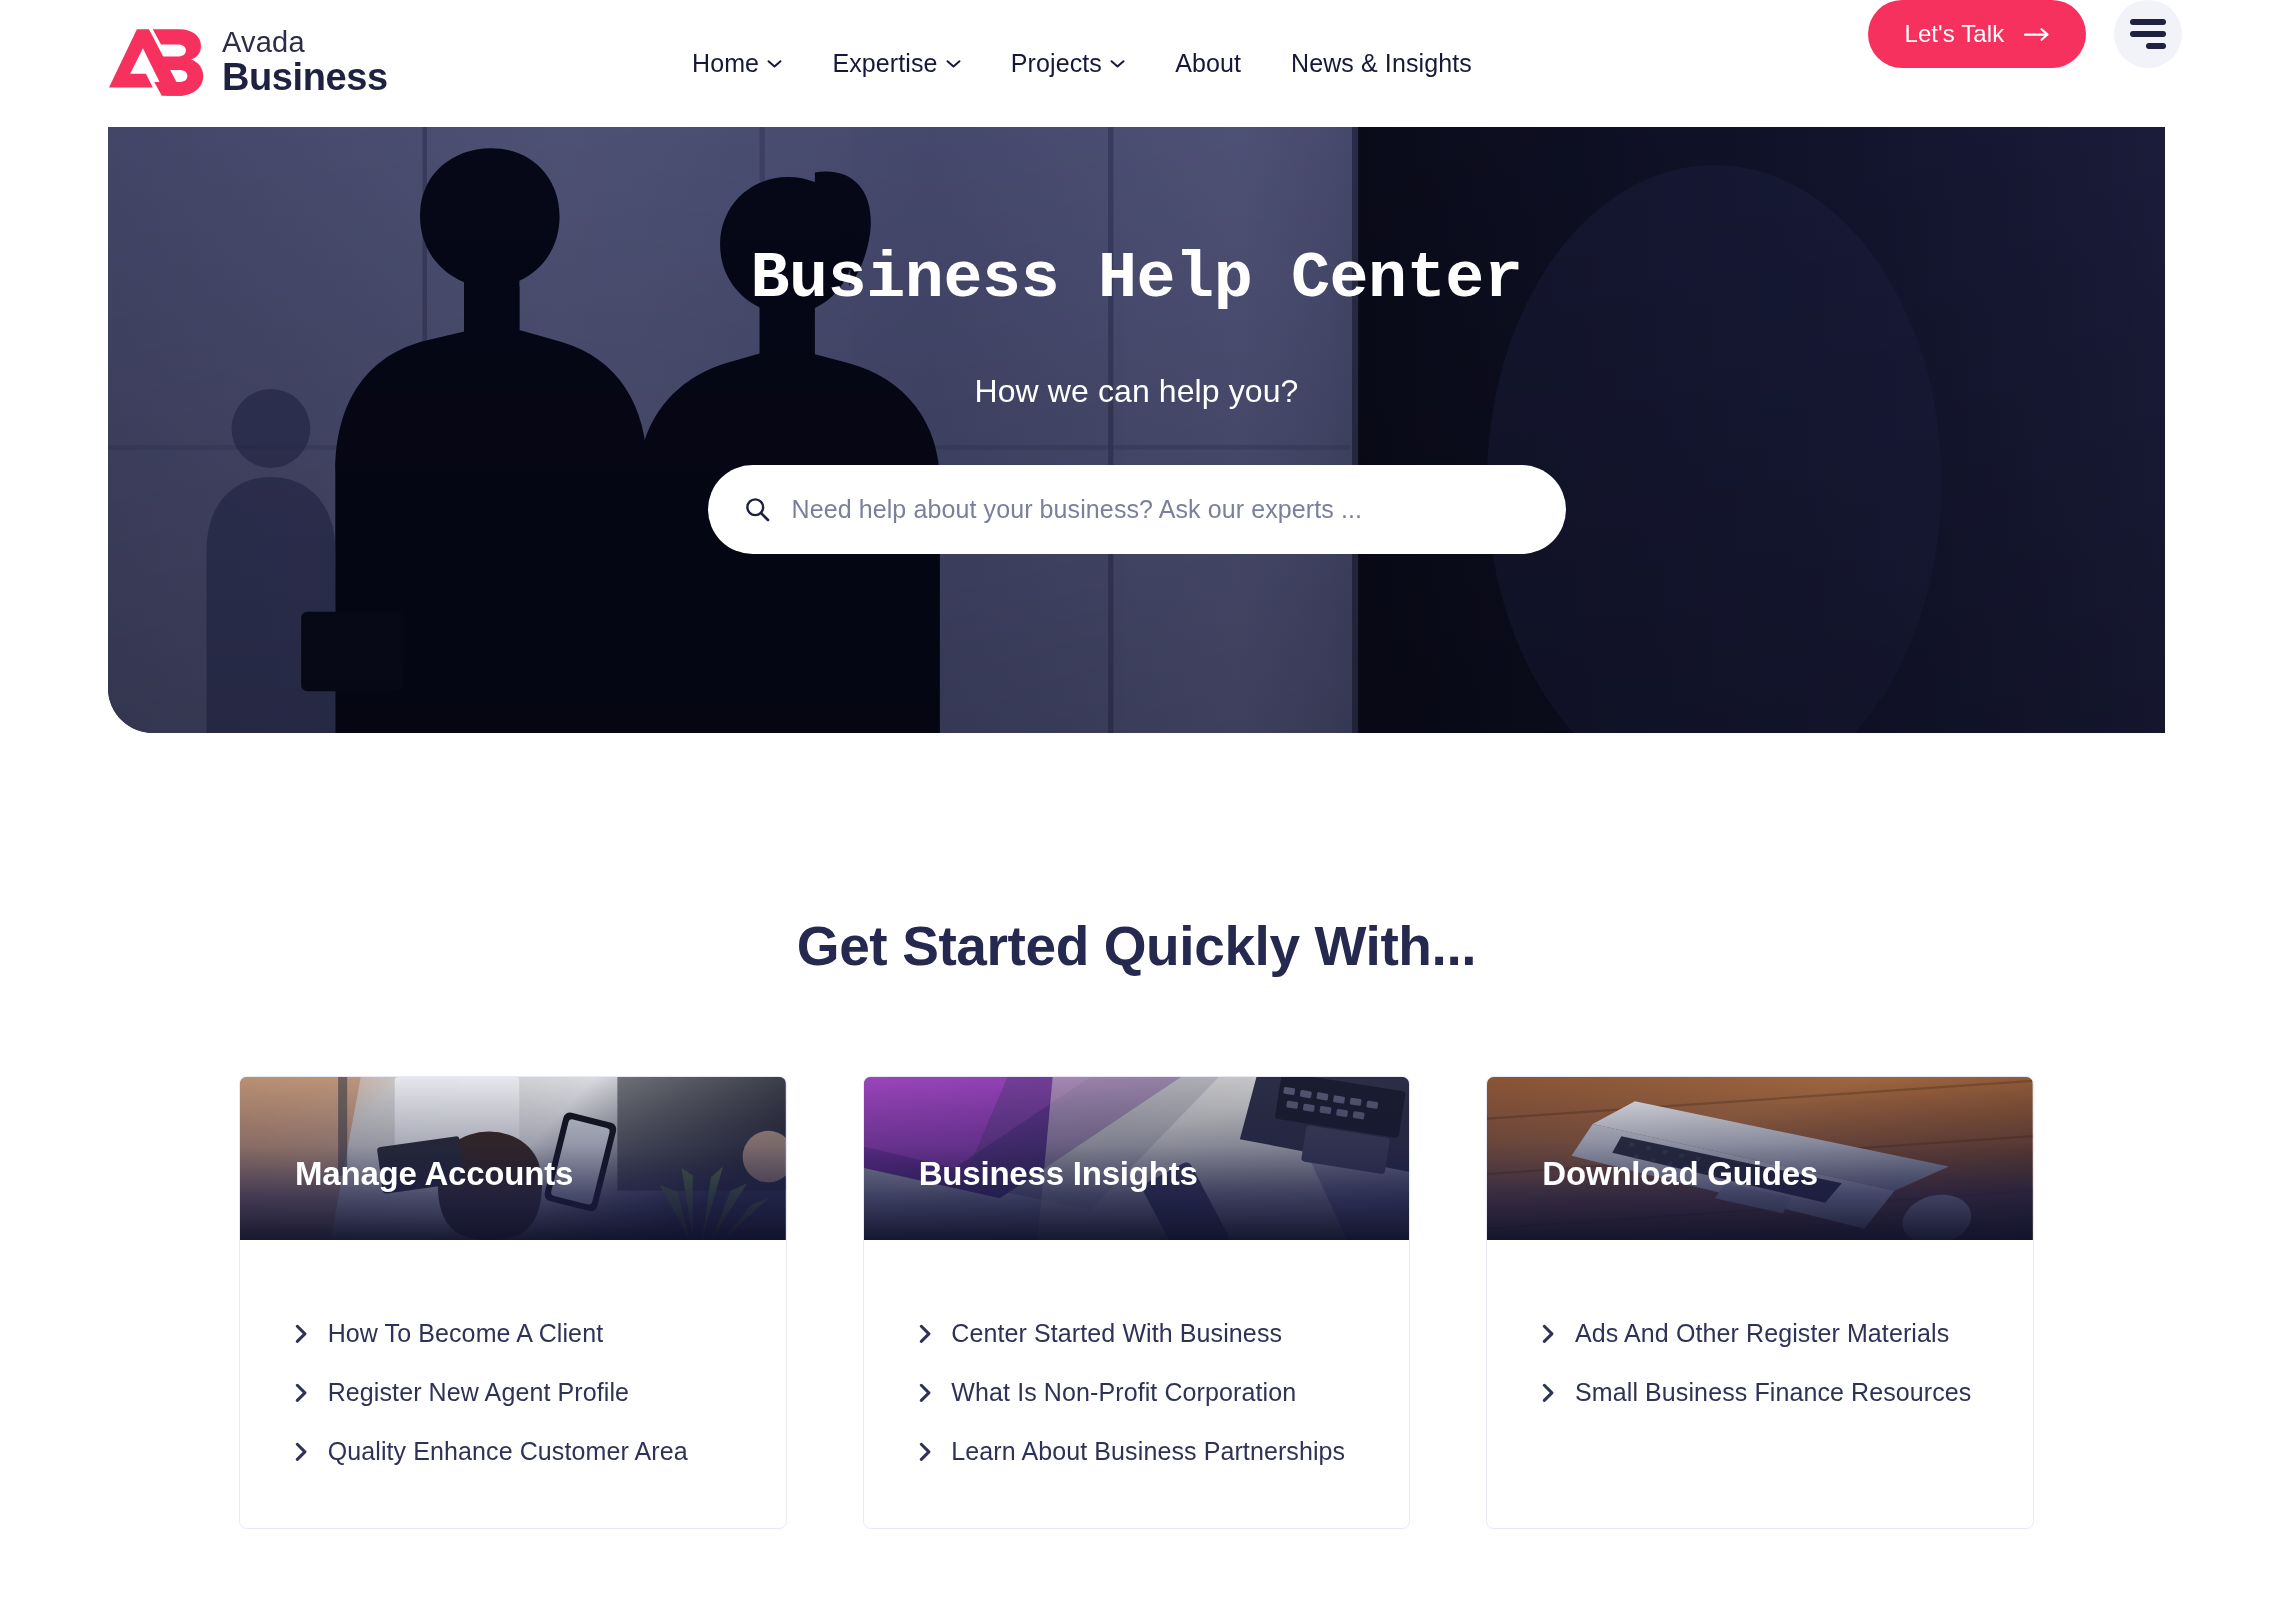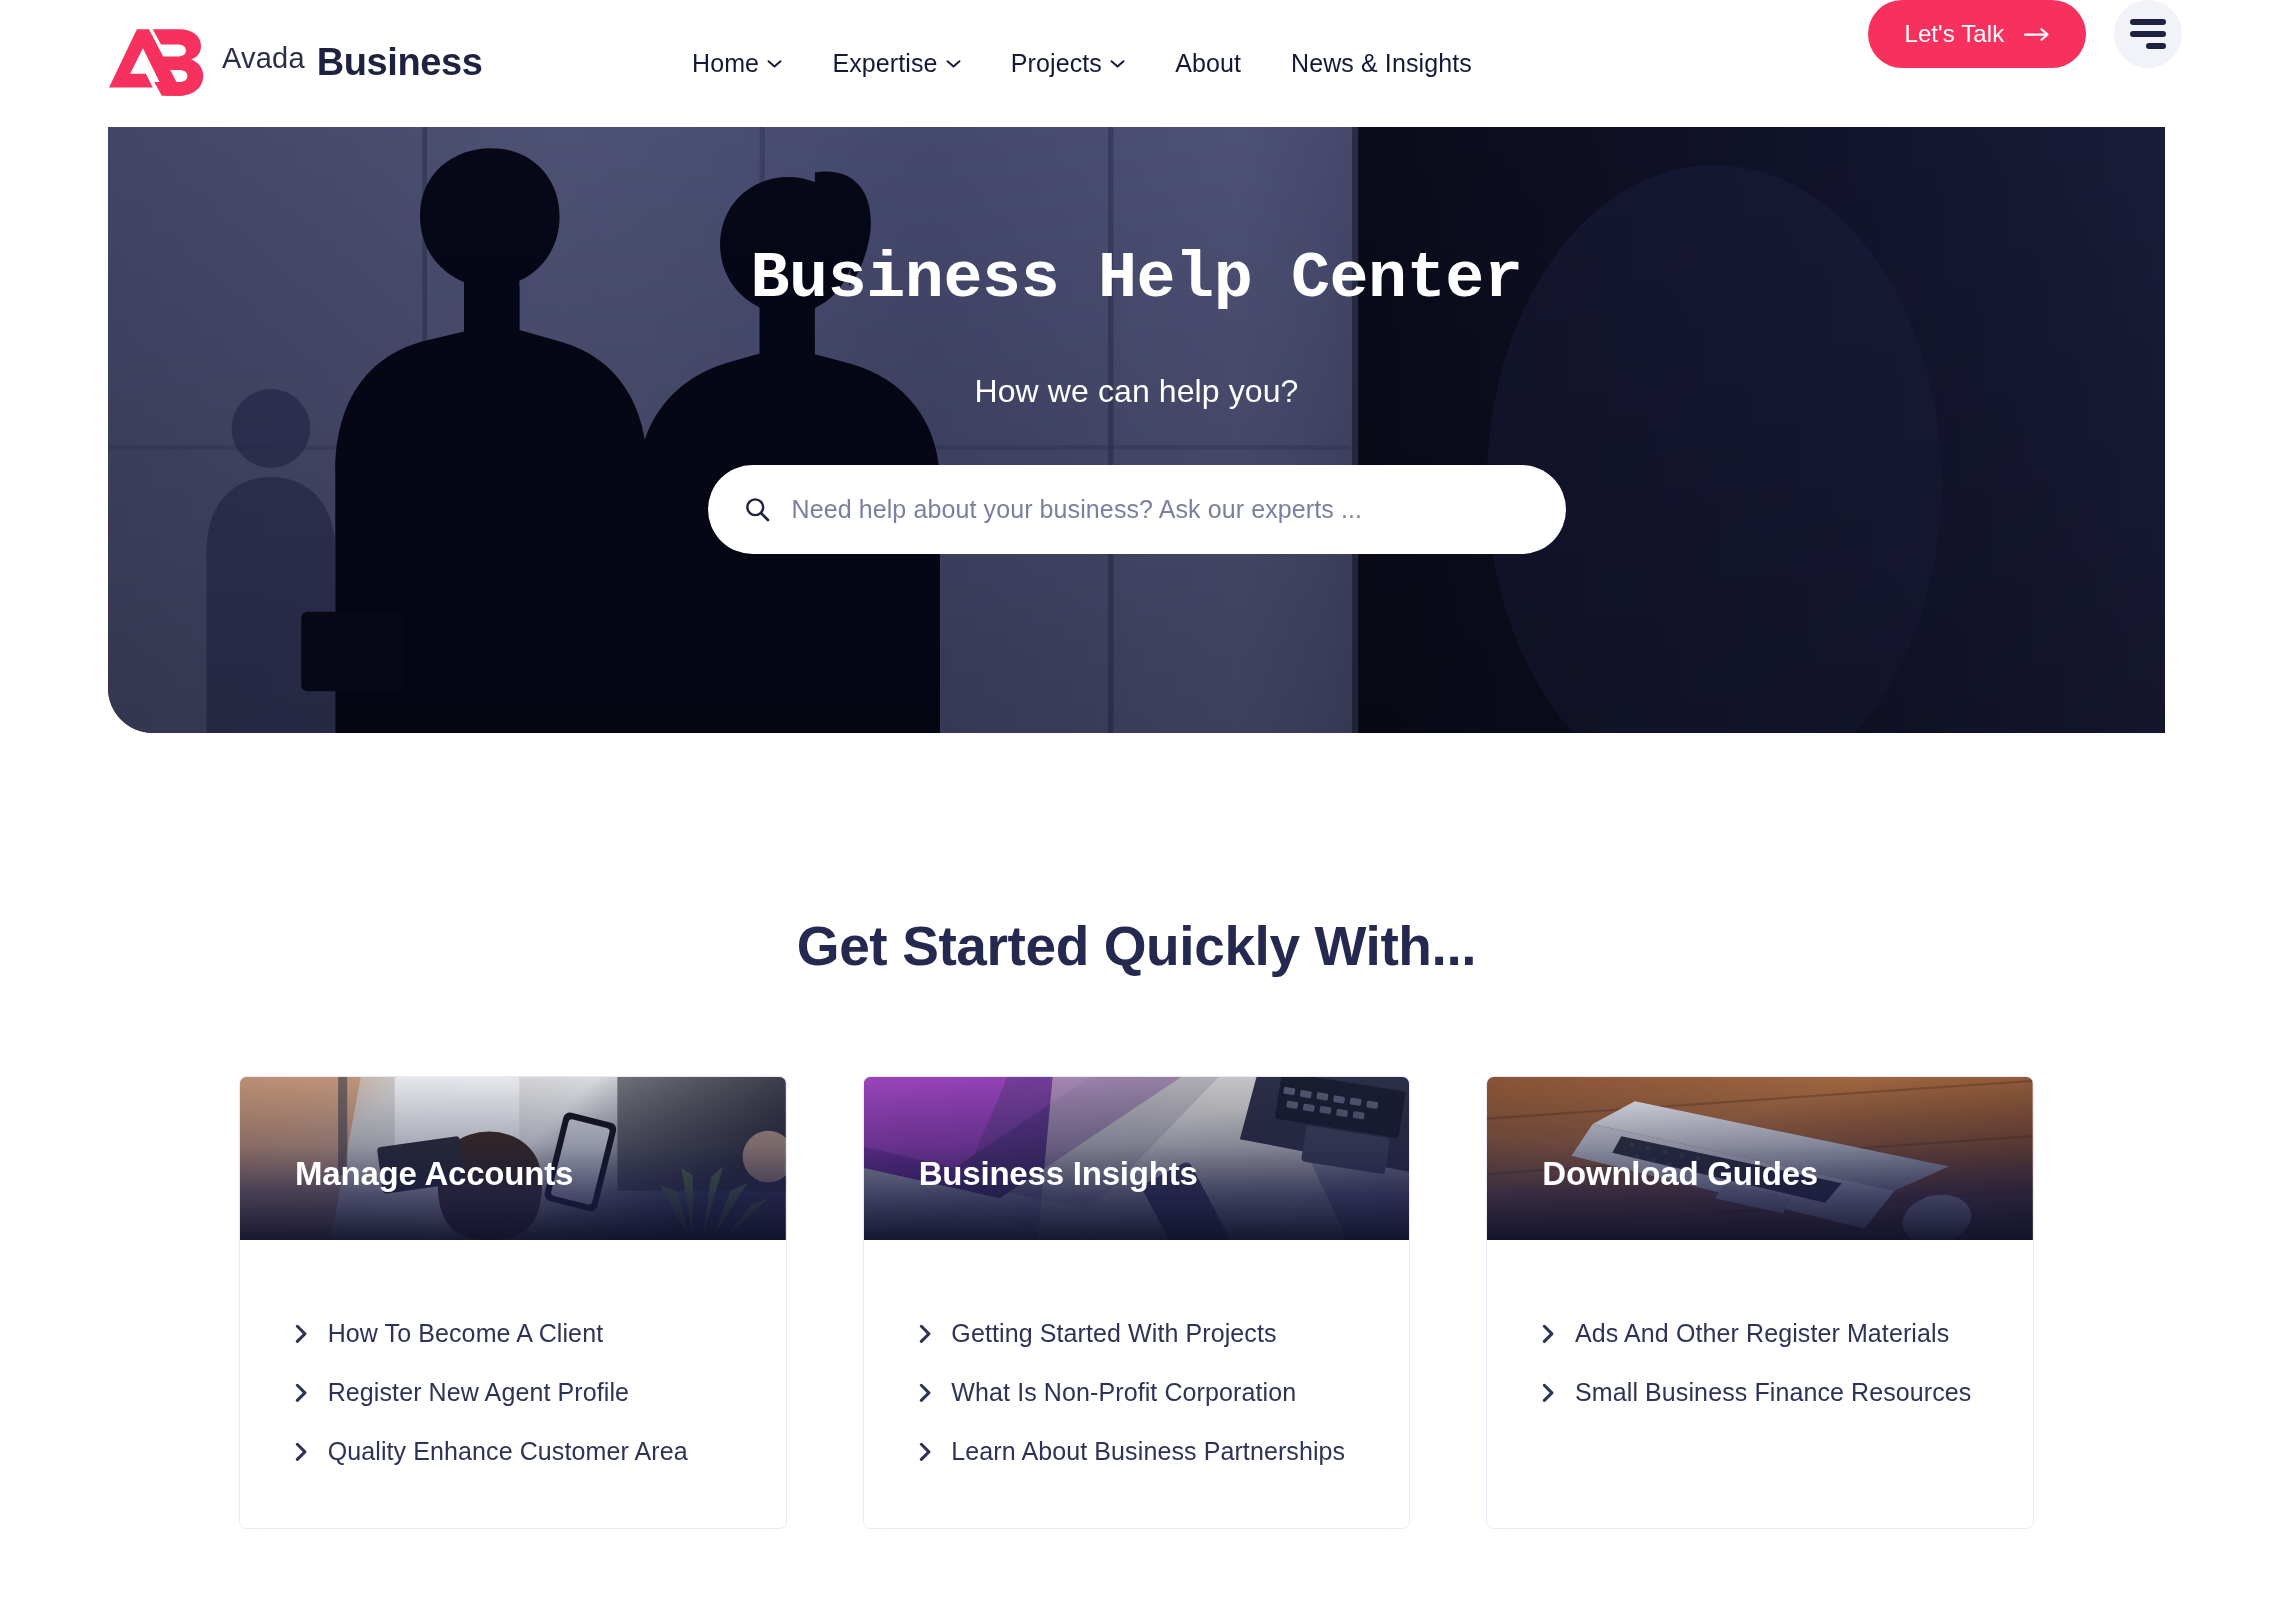--- a/index.html
+++ b/index.html
@@ -26,21 +26,21 @@
   .brand {
     position: absolute;
     left: 106px;
     top: 26px;
     display: flex;
     align-items: center;
     gap: 18px;
     text-decoration: none;
   }
   .brand-mark { width: 98px; height: 73px; display: block; }
-  .brand-text { display: flex; flex-direction: row; justify-content: center; gap: 12px; }
+  .brand-text { display: flex; flex-direction: column; justify-content: center; }
   .brand-top {
     font-size: 29px;
     color: #2b2d4a;
     letter-spacing: 0.2px;
     line-height: 1.05;
     font-weight: 400;
   }
   .brand-bottom {
     font-size: 38px;
     color: #1e2140;
@@ -510,21 +510,21 @@
         <rect x="390" y="120" width="72" height="118" rx="8" transform="rotate(-28 426 179)" fill="#41445c"></rect>
         <rect width="723" height="215" fill="url(#c2ov)"></rect>
       </svg>
       <span class="card-media-title">Business Insights</span>
     </div>
     <div class="card-body">
       <a class="card-link" href="#">
         <svg class="chev" viewBox="0 0 17 26">
           <path d="M3 3 L13 13 L3 23" fill="none" stroke="#2f3257" stroke-width="4" stroke-linecap="round" stroke-linejoin="round"></path>
         </svg>
-        <span>Getting Started With Projects</span>
+        <span>Center Started With Business</span>
       </a>
       <a class="card-link" href="#">
         <svg class="chev" viewBox="0 0 17 26">
           <path d="M3 3 L13 13 L3 23" fill="none" stroke="#2f3257" stroke-width="4" stroke-linecap="round" stroke-linejoin="round"></path>
         </svg>
         <span>What Is Non-Profit Corporation</span>
       </a>
       <a class="card-link" href="#">
         <svg class="chev" viewBox="0 0 17 26">
           <path d="M3 3 L13 13 L3 23" fill="none" stroke="#2f3257" stroke-width="4" stroke-linecap="round" stroke-linejoin="round"></path>

